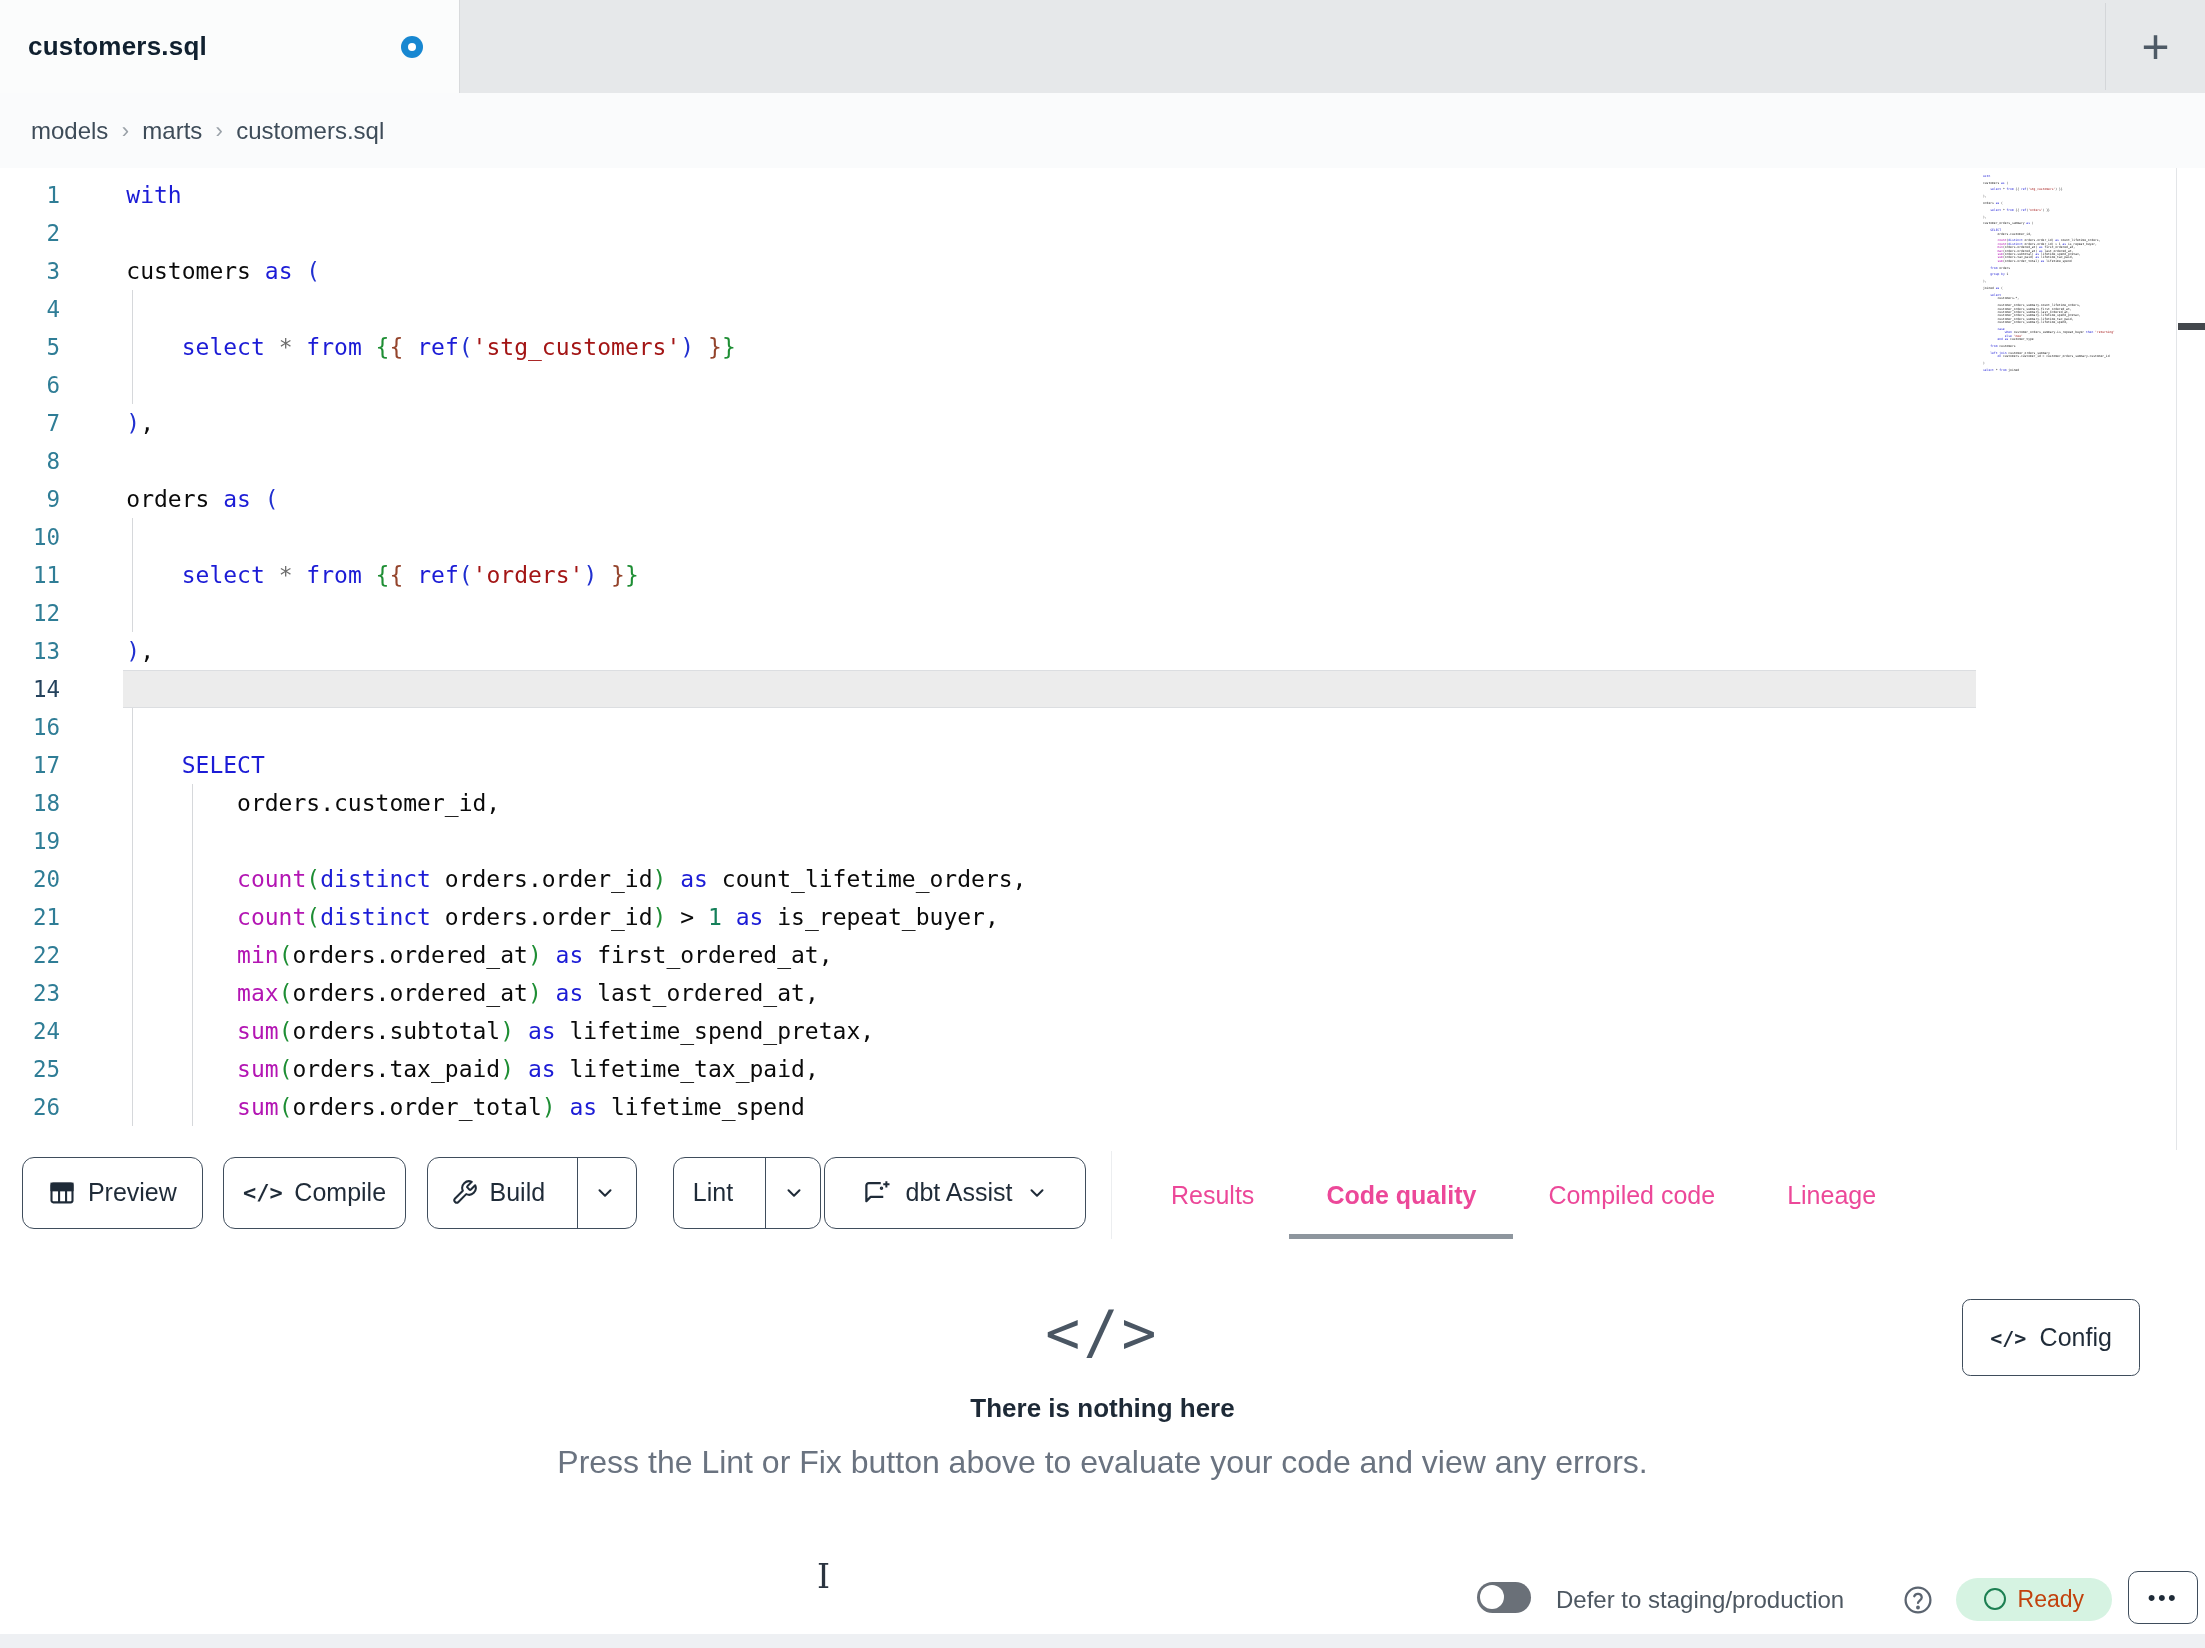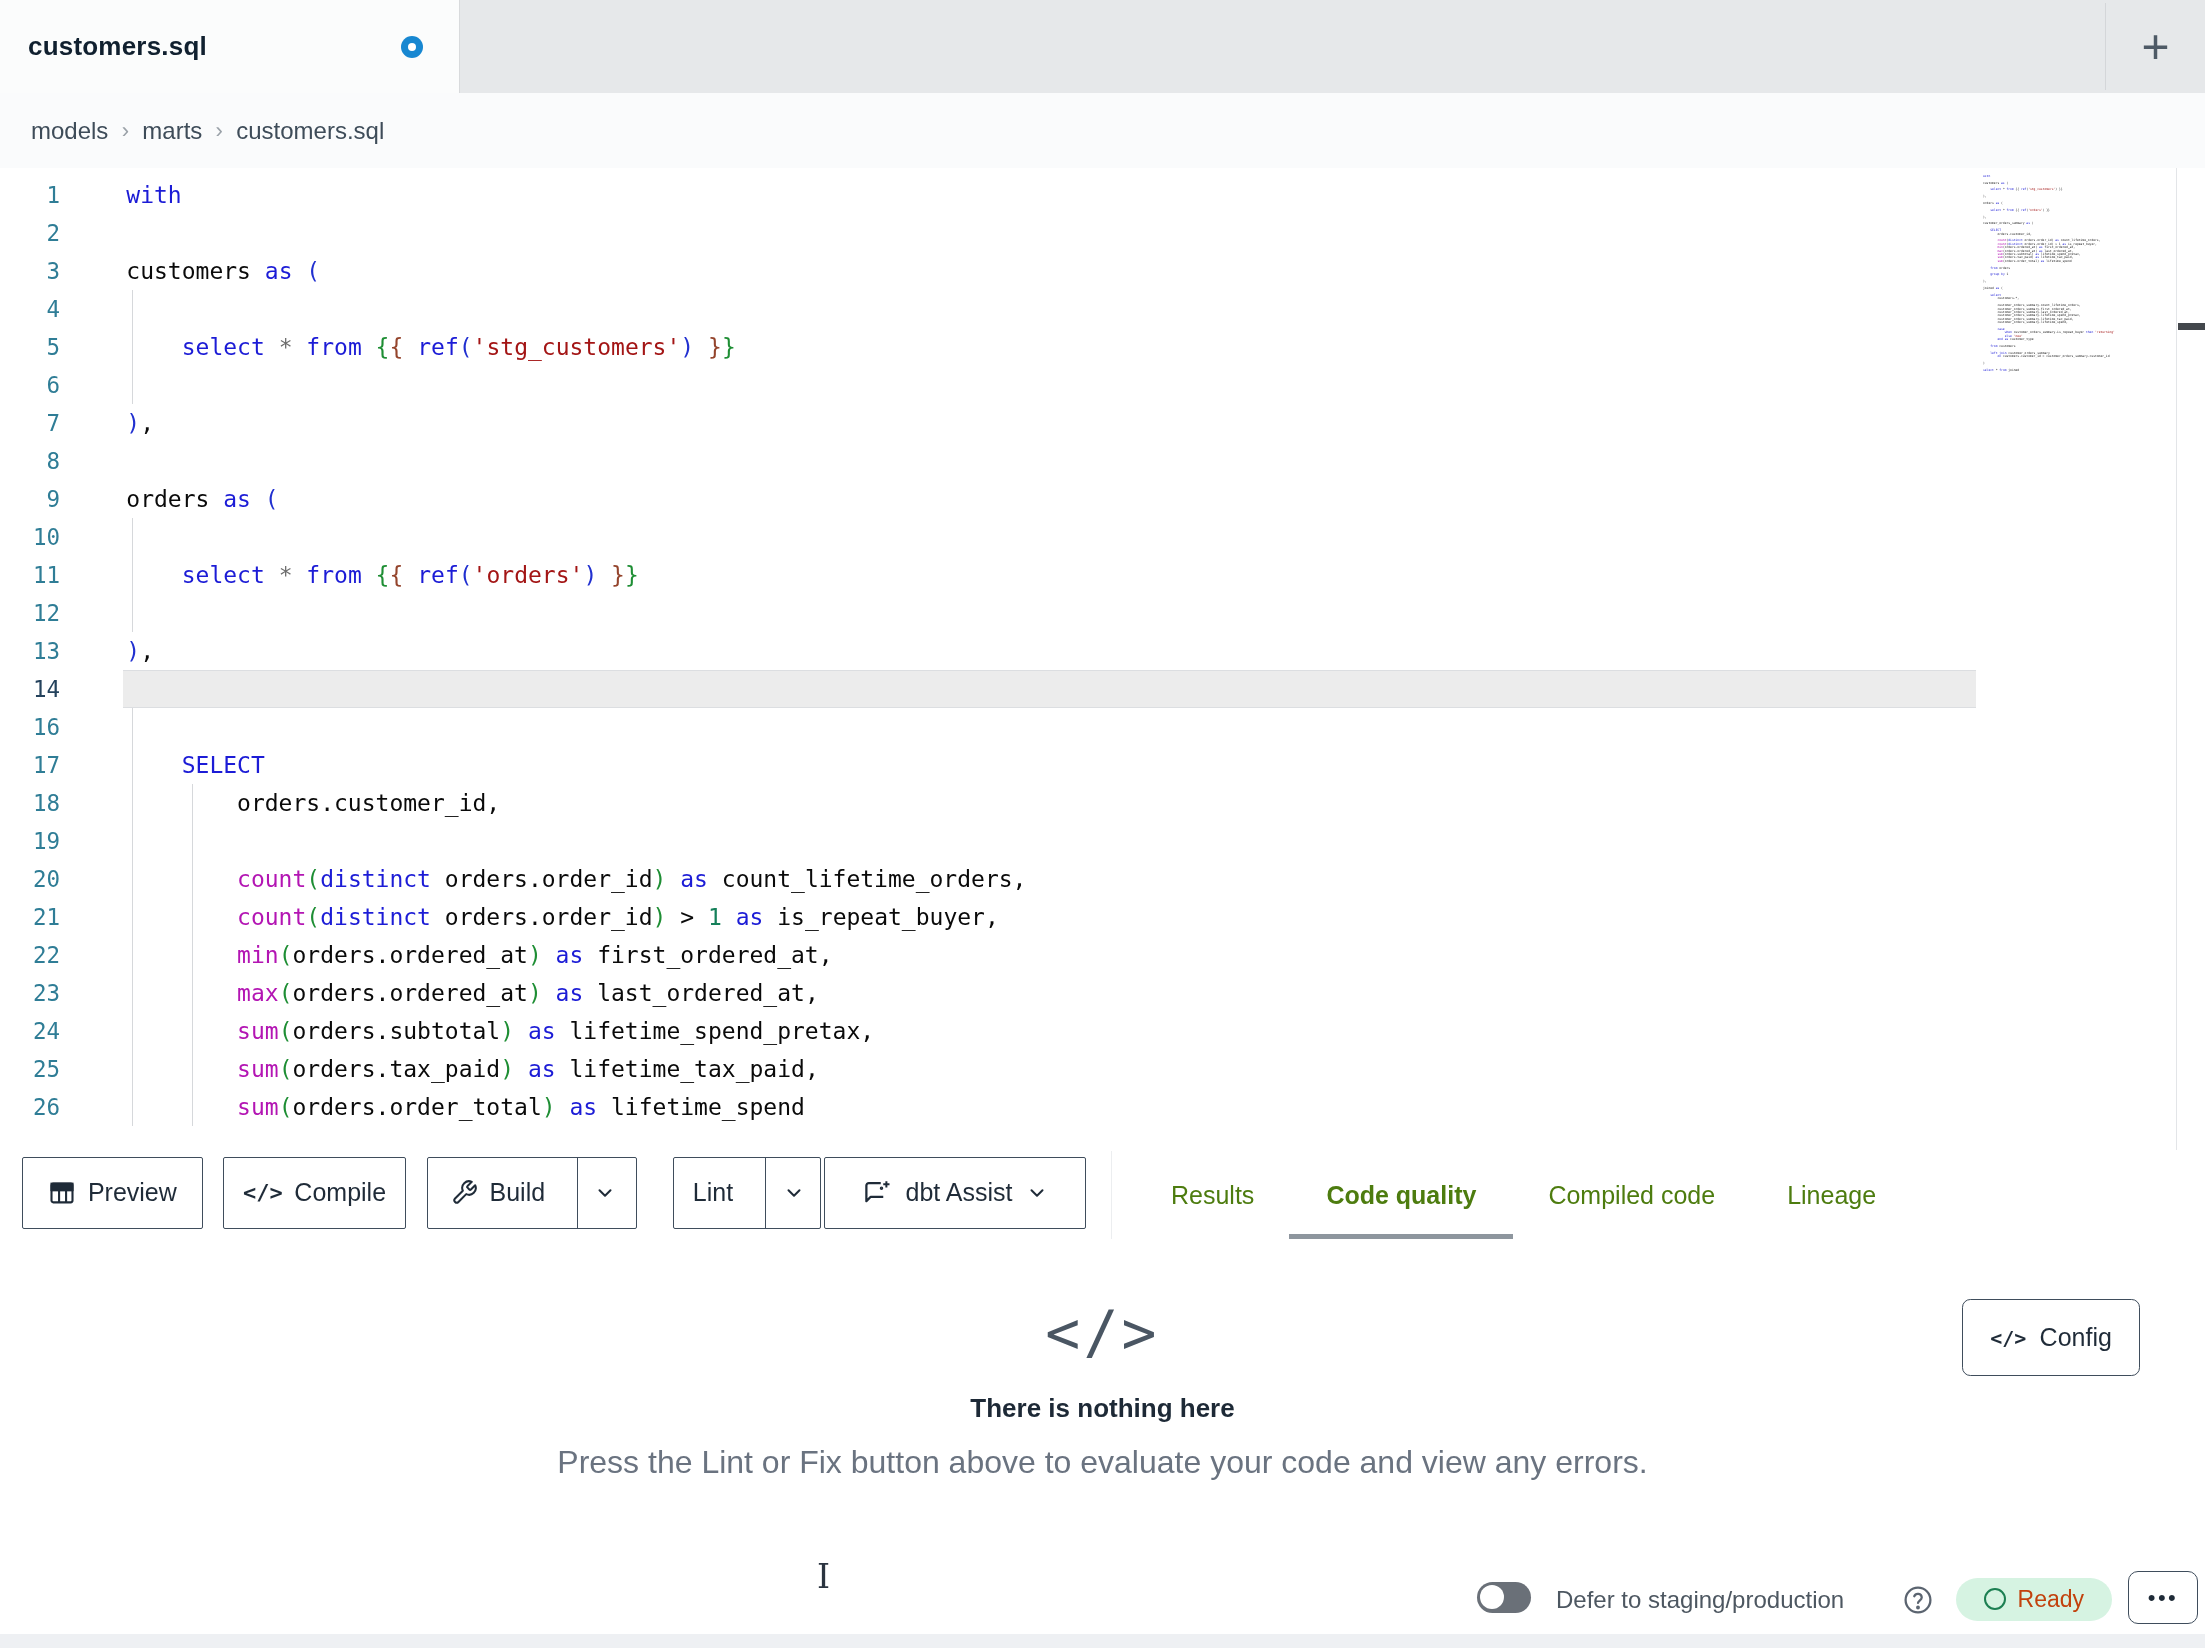--- a/index.html
+++ b/index.html
@@ -37,31 +37,31 @@
   .guide{position:absolute;top:0;bottom:0;width:0;border-left:0.8px solid #d6d8db;}
   .tk-kw{color:#1c1cd6;} .tk-fn{color:#b315b3;} .tk-str{color:#a31515;} .tk-num{color:#15805a;}
   .tk-bblue{color:#2130d0;} .tk-bgreen{color:#1e8e34;} .tk-bmaroon{color:#94442c;}
   .tk-star{color:#6e6e6e;} .tk-id{color:#0a0a0a;} .tk-pn{color:#0a0a0a;}
   .minimap{position:absolute;left:1983px;top:6.7px;width:158px;height:208px;overflow:hidden;}
   .minimap pre{margin:0;font-family:"DejaVu Sans Mono",monospace;font-size:3px;line-height:3.4px;color:#222;white-space:pre;}
   .mm-divider{position:absolute;left:2176px;top:0;bottom:0;width:0;border-left:0.8px solid #e3e5e8;}
   .scroll-marker{position:absolute;left:2178px;top:155px;width:27.5px;height:6.7px;background:#43474c;}
   
   .toolbar{position:absolute;left:0;top:1151px;width:2205px;height:88px;background:#fff;border-bottom:0.8px solid #e6e8ea;}
-  .tbtn{position:absolute;top:5.8px;height:72px;border:1.7px solid #3f4d5c;border-radius:2px;background:#fff;
+  .tbtn{position:absolute;top:5.8px;height:72px;border:1.7px solid #3f4d5c;border-radius:12px;background:#fff;
         box-sizing:border-box;display:flex;align-items:center;justify-content:center;gap:11.7px;
         font-size:25px;color:#1f2b38;}
   .tbtn .lbl{white-space:nowrap;}
   .split{padding:0;}
   .split .main{display:flex;align-items:center;gap:11.7px;padding:0 20px;height:100%;}
   .split .chev{display:flex;align-items:center;justify-content:center;height:100%;border-left:1.7px solid #3f4d5c;padding:0 16.7px;}
   .code-glyph{font-family:"DejaVu Sans Mono",monospace;font-weight:600;}
   .tb-divider{position:absolute;left:1111px;top:0;width:0.8px;height:88px;background:#eceef0;}
   .panel-tabs{position:absolute;left:1171px;top:0;height:88px;display:flex;gap:72px;}
-  .ptab{position:relative;display:flex;align-items:center;font-size:25px;color:#4d7c0f;height:88px;}
+  .ptab{position:relative;display:flex;align-items:center;font-size:25px;color:#ec4899;height:88px;}
   .ptab.active{font-weight:700;}
   .ptab.active::after{content:'';position:absolute;left:-37px;right:-37px;bottom:0;height:5px;background:#8e969e;}
   
   .panel{position:absolute;left:0;top:1239px;width:2205px;height:327px;background:#fff;border-bottom:0.8px solid #e3e5e8;}
   .empty{position:absolute;left:0;top:0;width:100%;text-align:center;}
   .empty-icon{margin-top:60px;font-family:"DejaVu Sans Mono",monospace;font-size:58px;font-weight:500;color:#4a5663;letter-spacing:3.3px;}
   .empty-title{margin-top:26px;font-size:26px;font-weight:700;color:#1d2936;}
   .empty-sub{margin-top:20px;font-size:32px;color:#6a7380;}
   .config-btn{position:absolute;left:1962px;top:60px;width:178px;height:77px;border:1.7px solid #3f4d5c;border-radius:8.3px;
               background:#fff;box-sizing:border-box;display:flex;align-items:center;justify-content:center;gap:13.3px;

